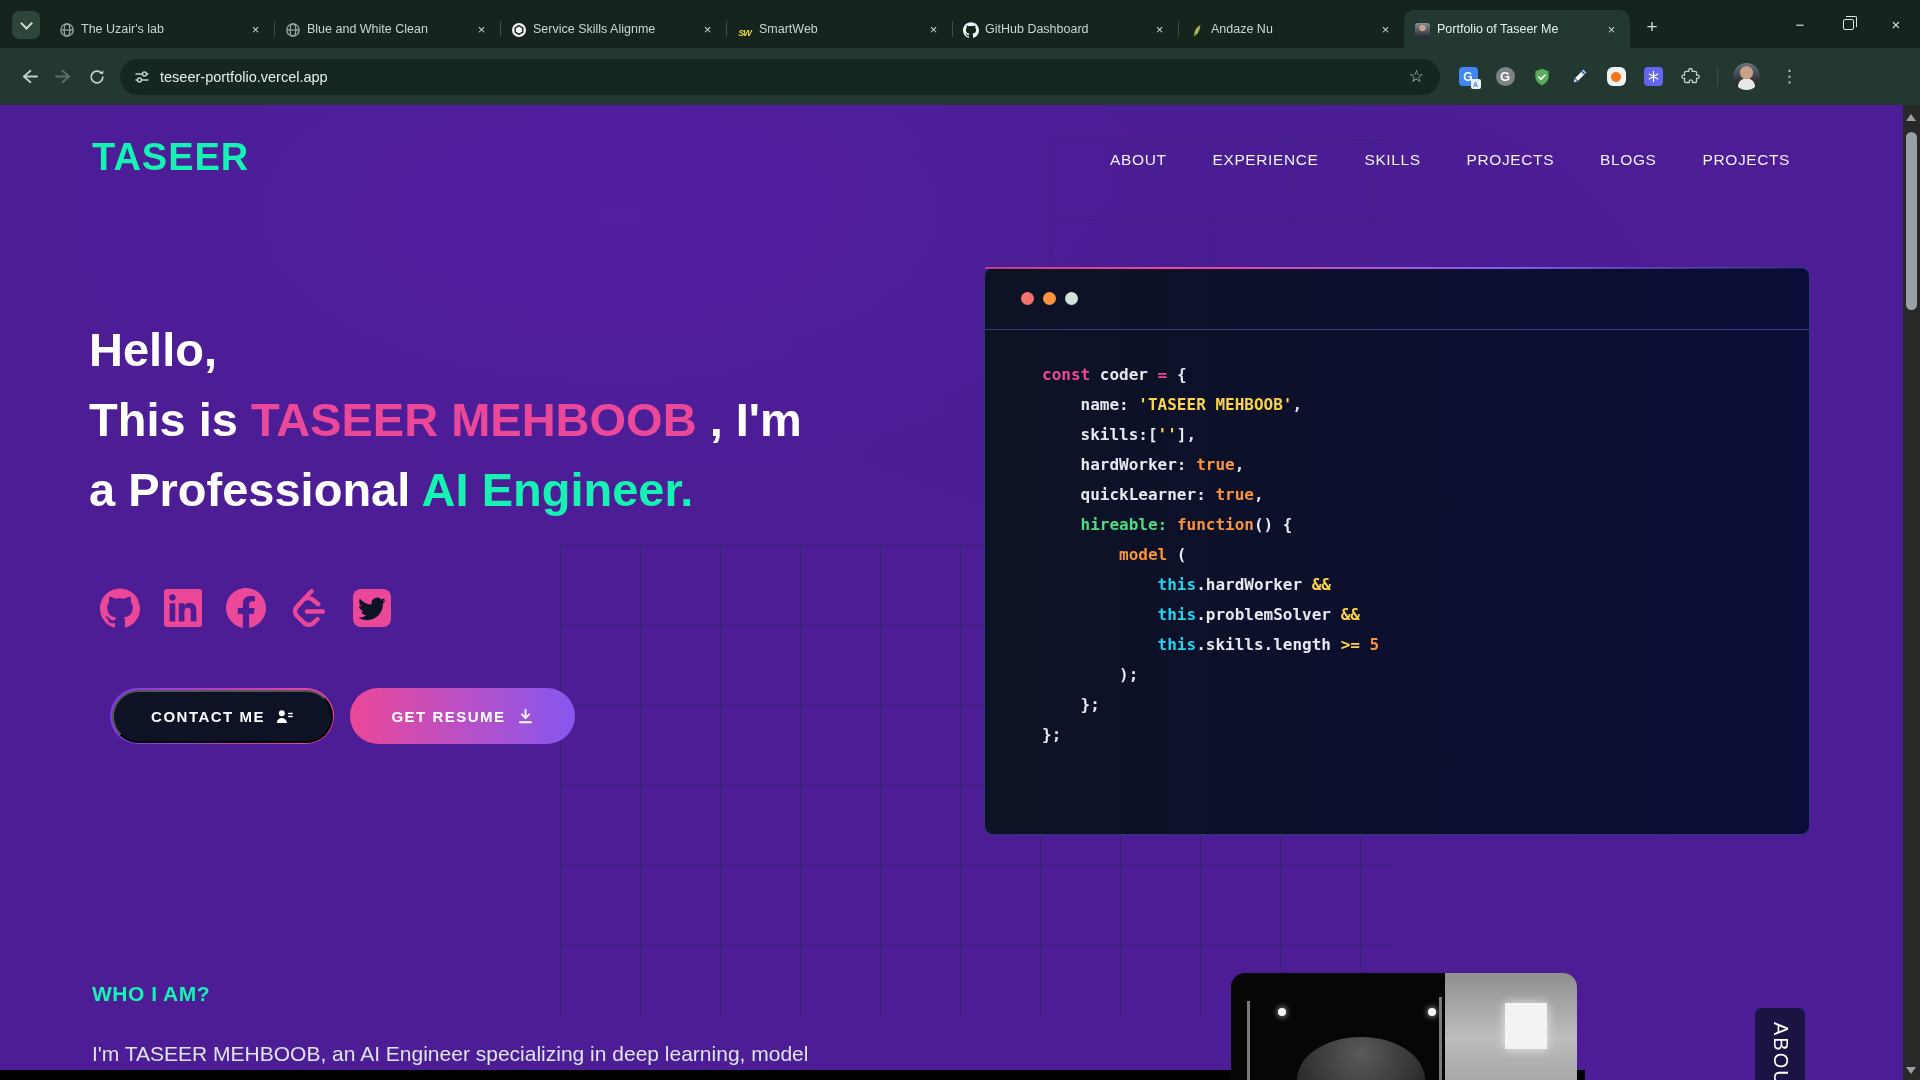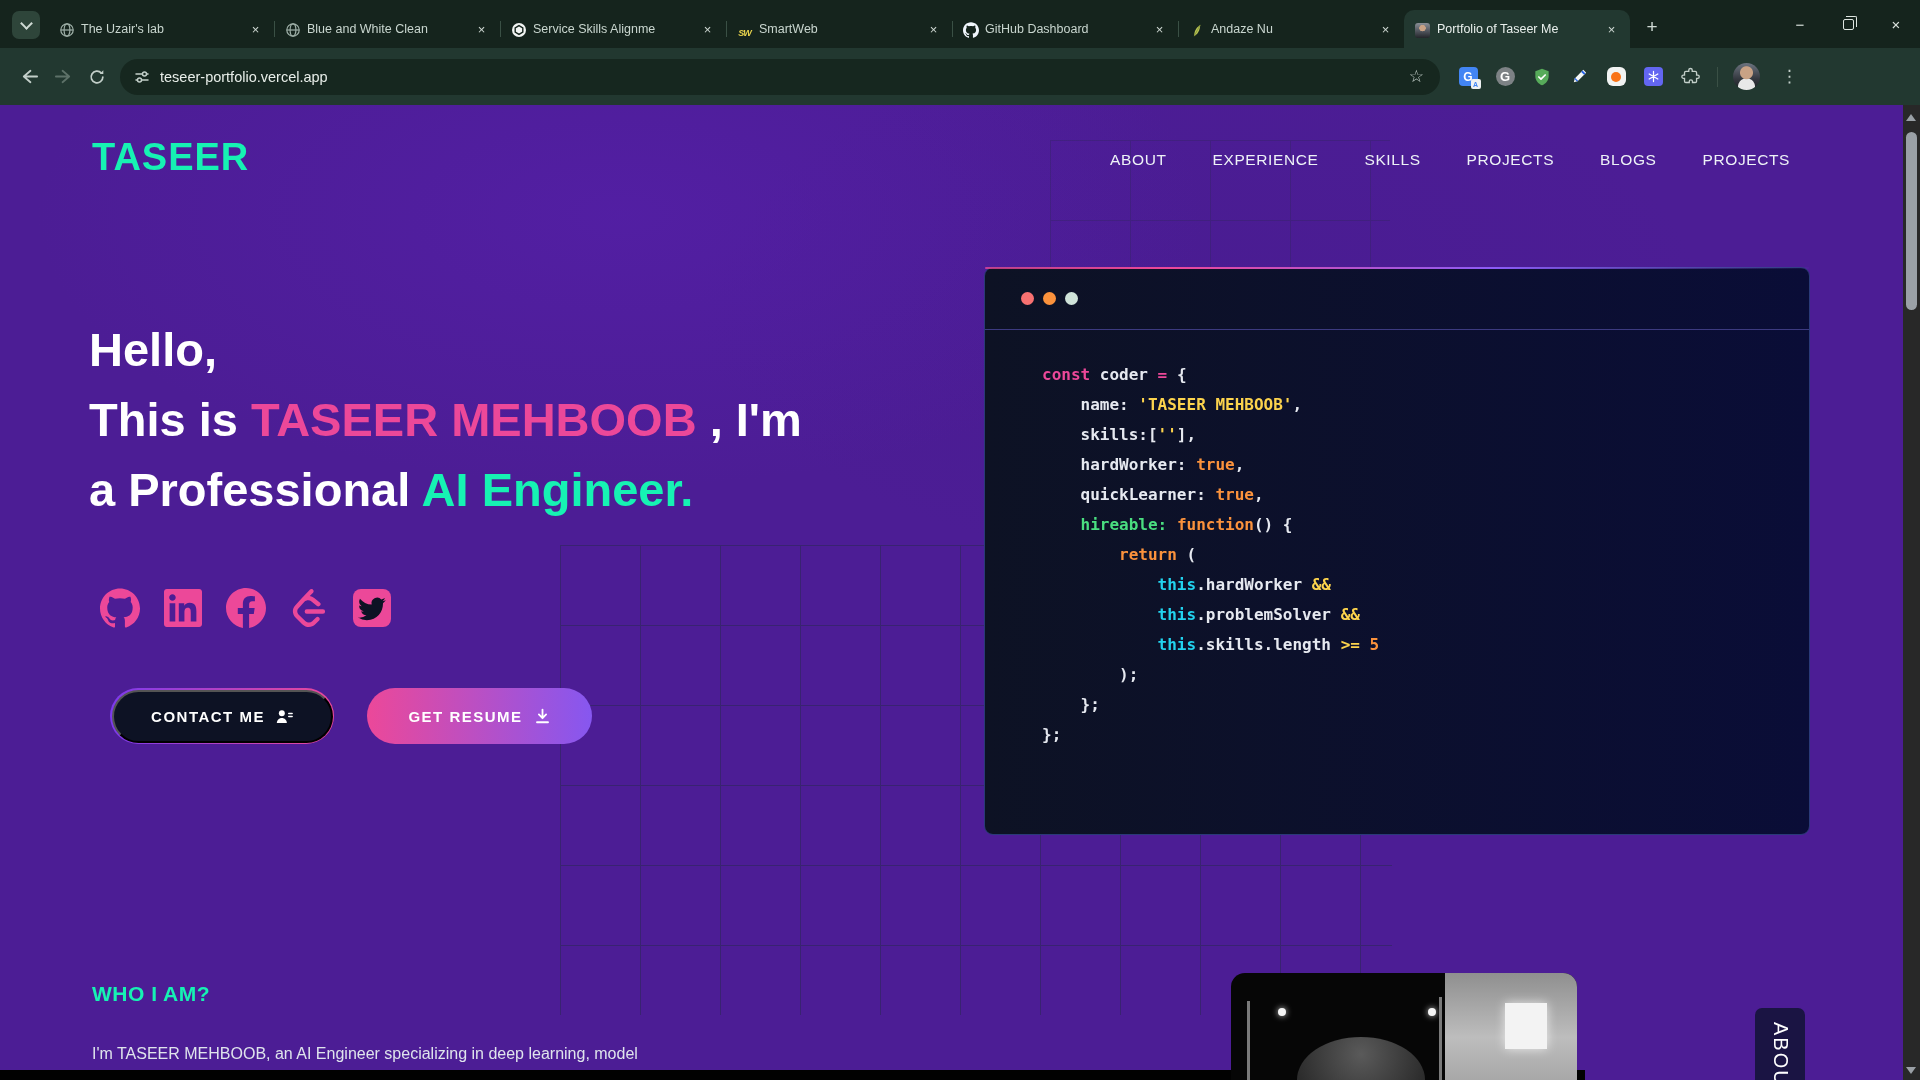--- a/index.html
+++ b/index.html
@@ -88,21 +88,21 @@
   .nav-item { color:#eef2f7; font-size:15.5px; letter-spacing:.6px; font-weight:500; }
 
   .hero { position:absolute; left:89px; top:210px; width:830px; }
   .hero h1 { font-size:47px; line-height:70px; font-weight:bold; color:#fff; }
   .t-pink { color:#ec4899; }
   .t-green { color:#16f2b3; }
 
   .socials { position:absolute; left:100px; top:483px; display:flex; gap:23px; align-items:center; }
   .social { width:40px; height:40px; display:flex; align-items:center; justify-content:center; }
 
-  .cta-row { position:absolute; left:110px; top:583px; display:flex; gap:33px; }
+  .cta-row { position:absolute; left:110px; top:583px; display:flex; gap:16px; }
   .btn-contact-wrap { background:linear-gradient(90deg,#7c3aed,#ec4899); padding:1.5px;
     border-radius:999px; }
   .btn-contact { width:221px; height:53px; border-radius:999px; background:#0d1224; color:#fff;
     display:flex; align-items:center; justify-content:center; gap:11px; font-size:15px;
     font-weight:bold; letter-spacing:1.5px; }
   .btn-resume { width:225px; height:56px; border-radius:999px;
     background:linear-gradient(90deg,#ec4899,#8657f0); color:#fff; display:flex;
     align-items:center; justify-content:center; gap:11px; font-size:15px; font-weight:bold;
     letter-spacing:1.5px; border:none; }
 
@@ -117,21 +117,21 @@
   .dot { width:13px; height:13px; border-radius:50%; }
   .dot-red { background:#f87171; } .dot-orange { background:#fb923c; } .dot-gray { background:#cfe3d9; }
   .codepre { padding:30px 20px 0 38px; font-family:"DejaVu Sans Mono","Liberation Mono",monospace;
     font-size:16px; font-weight:600; line-height:30px; }
   .cl { white-space:pre;margin-left:19px; }
   .c-pink{color:#ec4899} .c-white{color:#e6e9f0} .c-amber{color:#fcd34d}
   .c-orange{color:#fb923c} .c-green{color:#4ade80} .c-cyan{color:#22d3ee}
 
   .about-head { position:absolute; left:92px; top:877px; font-size:21px; font-weight:600;
     color:#16f2b3; letter-spacing:.5px; }
-  .about-para { position:absolute; left:92px; top:933px; font-size:16px; color:#dfe4ec;
+  .about-para { position:absolute; left:92px; top:933px; font-size:21px; color:#dfe4ec;
     width:900px; line-height:32px; }
 
   .bottom-strip { position:absolute; left:0; top:965px; width:1585px; height:10px; background:#010101; }
 
   .photo { position:absolute; left:1231px; top:868px; width:346px; height:107px;
     border-radius:14px 14px 0 0; background:#060606; overflow:hidden; }
   .photo .panel { position:absolute; right:0; top:0; width:132px; height:100%;
     background:linear-gradient(180deg,#8f8f8f,#bdbdbd 60%,#a8a8a8); }
   .photo .door { position:absolute; left:274px; top:30px; width:42px; height:46px; background:#f3f3f3;
     box-shadow:0 0 10px rgba(255,255,255,.7); }
@@ -394,21 +394,21 @@
       <span class="dot dot-orange"></span>
       <span class="dot dot-gray"></span>
     </div>
     <div class="codepre">
         <div class="cl"><span class="c-pink">const</span><span class="c-white"> coder </span><span class="c-pink">=</span><span class="c-white"> {</span></div>
         <div class="cl"><span class="c-white">    name: </span><span class="c-amber">'TASEER MEHBOOB'</span><span class="c-white">,</span></div>
         <div class="cl"><span class="c-white">    skills:[</span><span class="c-amber">''</span><span class="c-white">],</span></div>
         <div class="cl"><span class="c-white">    hardWorker: </span><span class="c-orange">true</span><span class="c-white">,</span></div>
         <div class="cl"><span class="c-white">    quickLearner: </span><span class="c-orange">true</span><span class="c-white">,</span></div>
         <div class="cl"><span class="c-green">    hireable:</span><span class="c-white"> </span><span class="c-orange">function</span><span class="c-white">() {</span></div>
-        <div class="cl"><span class="c-orange">        return</span><span class="c-white"> (</span></div>
+        <div class="cl"><span class="c-orange">        model</span><span class="c-white"> (</span></div>
         <div class="cl"><span class="c-cyan">            this</span><span class="c-white">.hardWorker </span><span class="c-amber">&amp;&amp;</span></div>
         <div class="cl"><span class="c-cyan">            this</span><span class="c-white">.problemSolver </span><span class="c-amber">&amp;&amp;</span></div>
         <div class="cl"><span class="c-cyan">            this</span><span class="c-white">.skills.length </span><span class="c-amber">&gt;=</span><span class="c-orange"> 5</span></div>
         <div class="cl"><span class="c-white">        );</span></div>
         <div class="cl"><span class="c-white">    };</span></div>
         <div class="cl"><span class="c-white">};</span></div>
       </div>
   </div>
 
   <div class="about-head">WHO I AM?</div>

